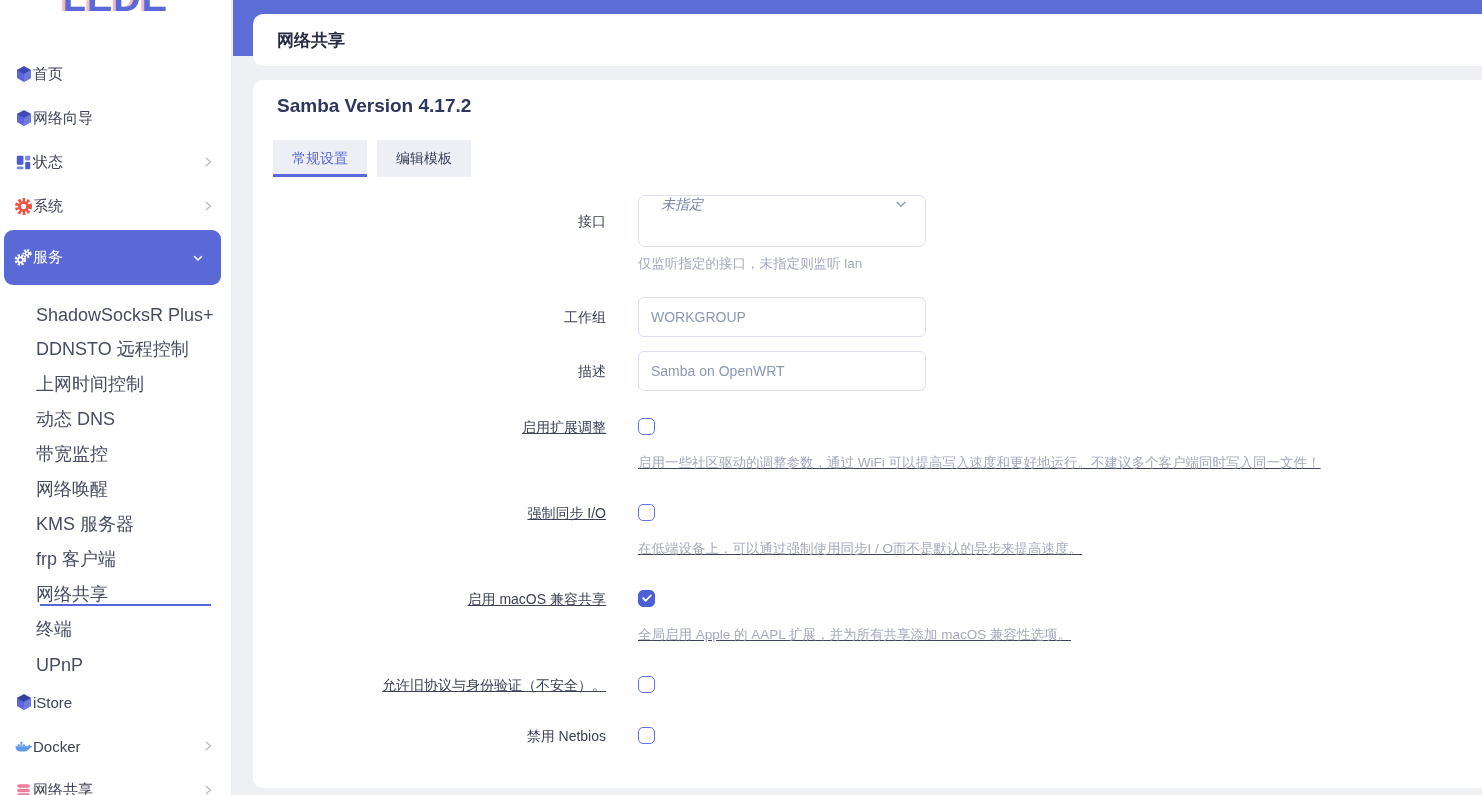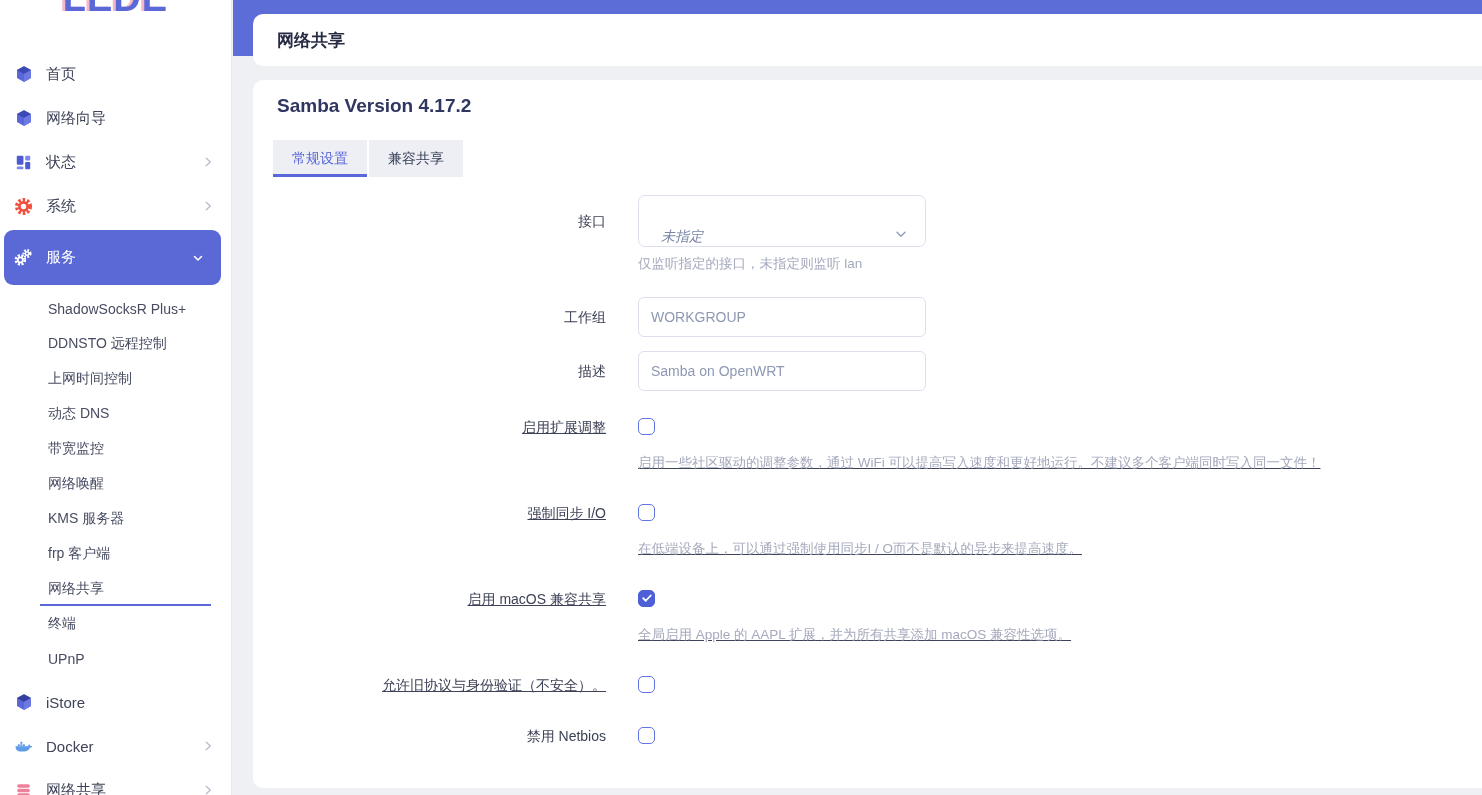--- a/index.html
+++ b/index.html
@@ -19,71 +19,71 @@
   .logo { height:12px; overflow:hidden; position:relative; }
   .logo span {
     display:block; text-align:center;
     font-size:38px; font-weight:800; letter-spacing:1px;
     color:#5b68d8; line-height:1.16; margin-top:-24px;
     text-shadow:-3px 0 0 rgba(236,128,150,.55);
   }
   .nav { margin-top:40px; }
   .item {
     height:44px; display:flex; align-items:center;
-    padding:0 16px 0 14px; gap:13px; font-size:15px; color:#3e4357; cursor:pointer;
+    padding:0 16px 0 14px; font-size:15px; color:#3e4357; cursor:pointer;
   }
   .item .icn { width:19px; height:19px; display:flex; align-items:center; justify-content:center; flex:0 0 19px; }
   .item .chev { margin-left:auto; display:flex; }
   .item.active {
     background:#5b69d6; color:#ffffff; border-radius:9px;
     margin:2px 10px 2px 4px; height:55px; padding-left:10px;
   }
   .sub { padding:4px 0 4px; }
   .sitem {
-    height:35px; display:flex; align-items:center; padding-left:48px;
-    font-size:14px; color:#474c61; cursor:pointer; position:relative;
+    height:35px; display:flex; align-items:flex-end; padding-left:36px;
+    font-size:18px; color:#474c61; cursor:pointer; position:relative;
   }
   .sitem.cur::after {
     content:""; position:absolute; left:40px; right:20px; bottom:0;
     height:2px; background:#5a68d6;
   }
   
   .main { position:absolute; left:233px; top:0; right:0; bottom:0; }
   .topbar { position:absolute; top:0; left:0; right:0; height:56px; background:#5d6dd8; }
   .header-card {
     position:absolute; top:14px; left:20px; right:0; height:52px;
     background:#fff; border-radius:10px 0 0 10px;
     display:flex; align-items:center; padding-left:24px;
   }
   .header-card h1 { font-size:17px; font-weight:700; color:#272c43; }
   .content-card {
     position:absolute; top:80px; left:20px; right:0; bottom:7px;
     background:#fff; border-radius:10px 0 0 10px;
     padding:16px 24px 0 24px; overflow:hidden;
   }
   .heading { font-size:19px; font-weight:700; color:#2f3660; line-height:20px; }
-  .tabs { display:flex; gap:2px; margin-top:24px; margin-left:-4px; }
+  .tabs { display:flex; gap:10px; margin-top:24px; margin-left:-4px; }
   .tab {
     background:#edeff5; height:37px; display:flex; align-items:center;
     padding:0 19px; font-size:14px; color:#3a4059; cursor:pointer;
   }
   .tab.active { color:#5a67d8; box-shadow:inset 0 -3px 0 #5a67d8; }
   
   .form { margin-top:18px; }
   .frow { display:flex; align-items:flex-start; }
   .flabel {
     width:329px; text-align:right; font-size:14px; color:#3c4155; line-height:20px;
     flex:0 0 329px;
   }
   .fctrl { margin-left:32px; }
   .pad-select { padding-top:16px; }
   .pad-input  { padding-top:10px; }
   .select {
     width:288px; height:52px; border:1px solid #dbe0ec; border-radius:7px;
-    display:flex; align-items:flex-end; justify-content:space-between;
+    display:flex; align-items:flex-start; justify-content:space-between;
     padding:0 16px 0 22px; background:#fff; cursor:pointer;
   }
   .select .val { font-style:italic; font-size:14px; color:#7b86a6; }
   .tinput {
     width:288px; height:40px; border:1px solid #dbe0ec; border-radius:6px;
     padding:0 12px; font-size:14px; color:#44495e; background:#fff;
     font-family:"Liberation Sans","DejaVu Sans",sans-serif;
   }
   .tinput::placeholder { color:#8d98b2; opacity:1; }
   .hint { font-size:13.5px; color:#a4a9bc; line-height:18px; }
@@ -271,21 +271,21 @@
   </div>
 
   <div class="content-card">
     <div class="heading">Samba Version 4.17.2</div>
 
     <div class="tabs">
       <div class="tab active">
         <span>常规设置</span>
       </div>
       <div class="tab">
-        <span>兼容共享</span>
+        <span>编辑模板</span>
       </div>
     </div>
 
     <div class="form">
 
       <div class="frow mb-select">
         <div class="flabel pad-select">接口</div>
         <div class="fctrl">
           <div class="select">
             <span class="val">未指定</span>

